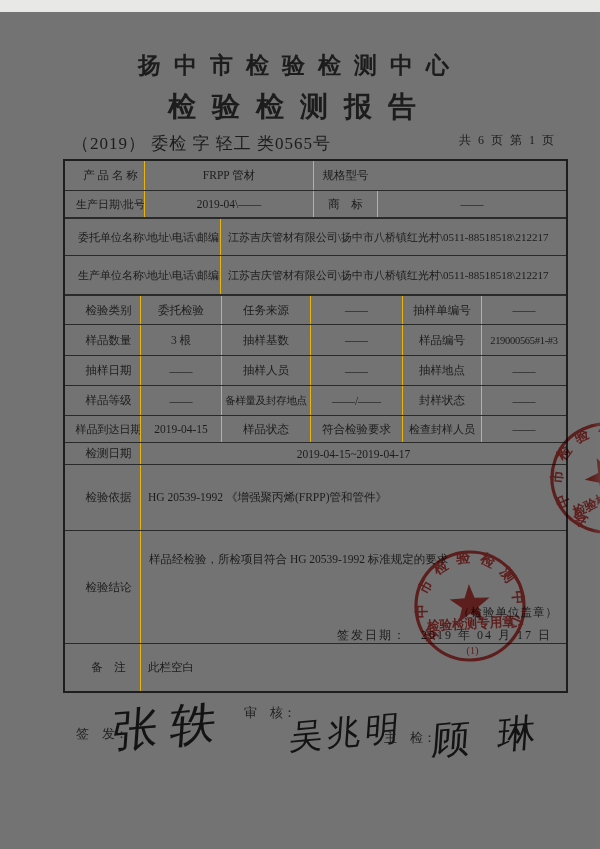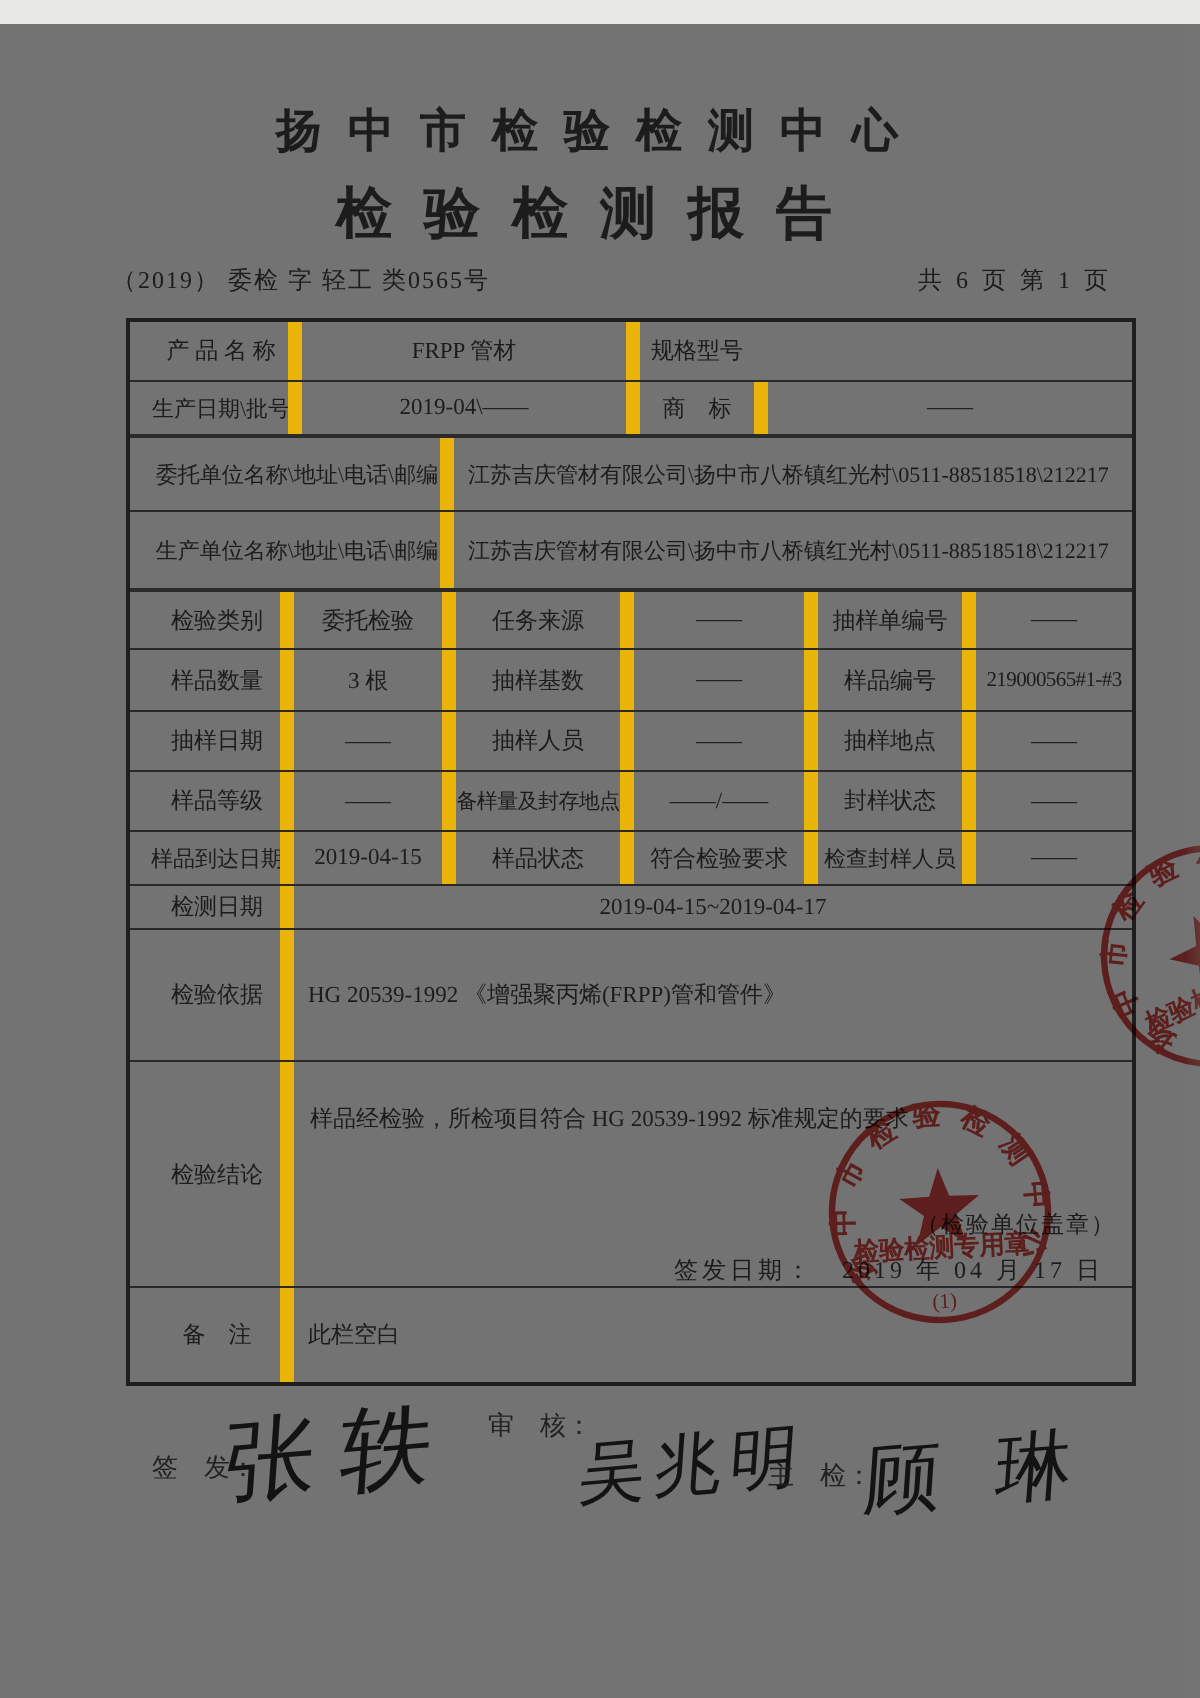--- a/index.html
+++ b/index.html
@@ -10,29 +10,29 @@
   }
   .scan-edge-right { position:absolute; top:0; right:0; width:8px; height:100%;
     background:linear-gradient(to right, rgba(120,120,120,0), rgba(120,120,120,.25)); }
   .scan-edge-bottom { position:absolute; left:0; bottom:0; width:100%; height:6px;
     background:linear-gradient(to bottom, rgba(120,120,120,0), rgba(120,120,120,.12)); }
 
   .center-name { position:absolute; top:38px; left:0; width:100%; text-align:center;
     font-size:23px; font-weight:bold; letter-spacing:13px; white-space:pre; }
   .report-title { position:absolute; top:76px; left:0; width:100%; text-align:center;
     font-size:28px; font-weight:bold; letter-spacing:16px; white-space:pre; }
-  .report-no { position:absolute; top:120px; left:56px; font-size:12px; letter-spacing:1px; white-space:pre; }
+  .report-no { position:absolute; top:120px; left:72px; font-size:17px; letter-spacing:1px; white-space:pre; }
   .page-info { position:absolute; top:120px; right:44px; font-size:12px; letter-spacing:2px; white-space:pre; }
 
   .report-table { position:absolute; left:63px; top:147px; width:505px;
     border:2px solid #1e1e1e; box-sizing:border-box; background:transparent; }
   .trow { display:flex; border-top:1px solid #2a2a2a; box-sizing:border-box; }
   .trow.first { border-top:none; }
   .trow.sep { border-top-width:2px; }
-  .tcell { border-left:7px solid #eab308; box-sizing:border-box; overflow:hidden;
+  .tcell { border-left:1px solid #eab308; box-sizing:border-box; overflow:hidden;
     display:flex; align-items:center; justify-content:center; text-align:center;
     font-size:11.5px; white-space:pre; padding:0 2px; }
   .tcell.cfirst { border-left:none;padding-left:14px; }
   .tcell.left { justify-content:flex-start; text-align:left; padding:17px 7px; }
   .tcell.small { font-size:11px; }
   .tcell.tight { font-size:10.5px; letter-spacing:-0.3px; }
   .tcell.rel { position:relative; display:block; }
   .concl-text { position:absolute; left:8px; top:21px; font-size:11.5px; white-space:pre; }
   .stamp-note { position:absolute; right:8px; top:74px; font-size:11.5px; letter-spacing:1px; white-space:pre; }
   .issue-date { position:absolute; right:14px; top:96px; font-size:12px; letter-spacing:2px; white-space:pre; }

